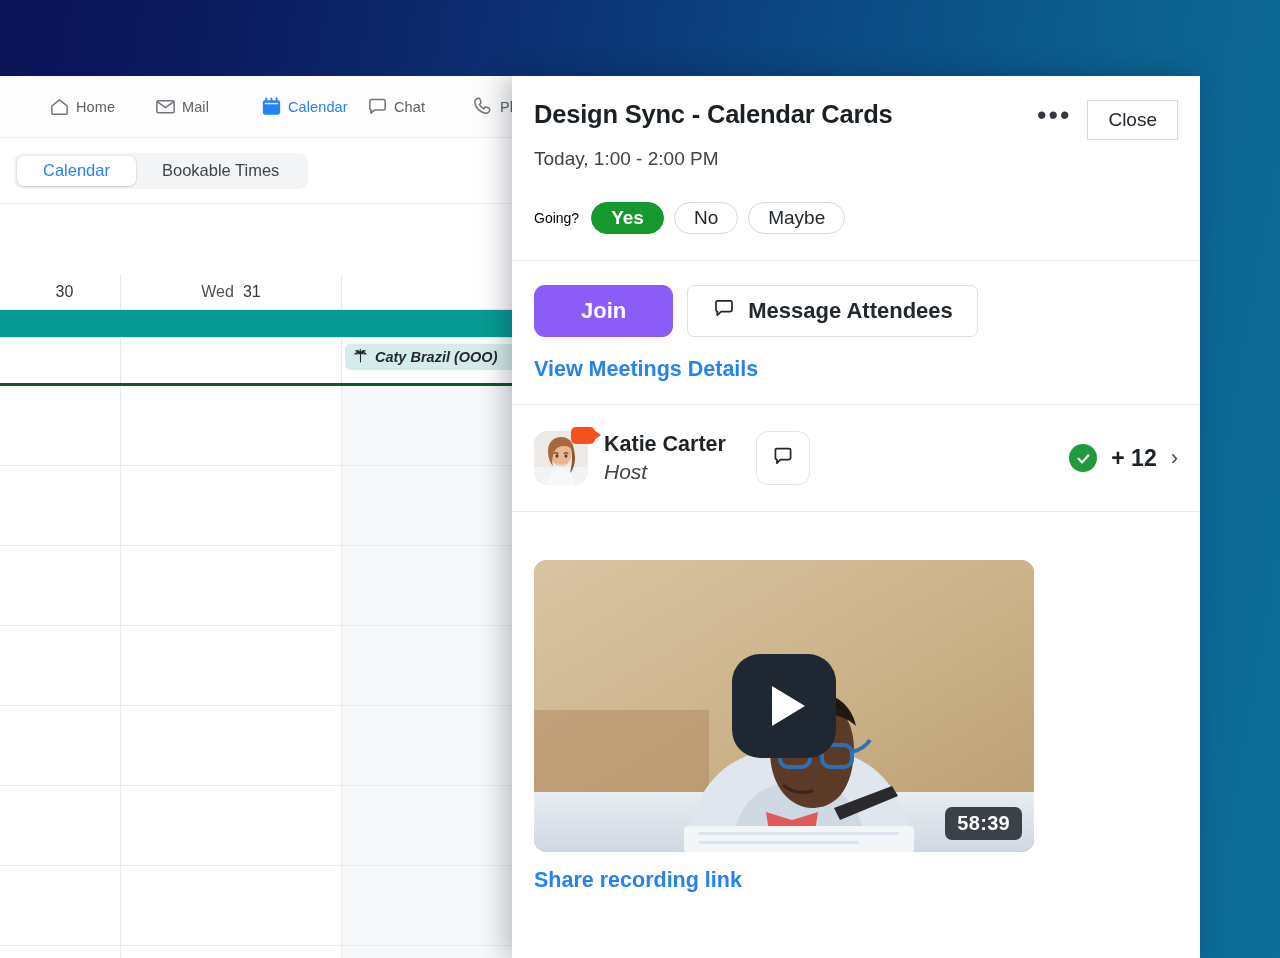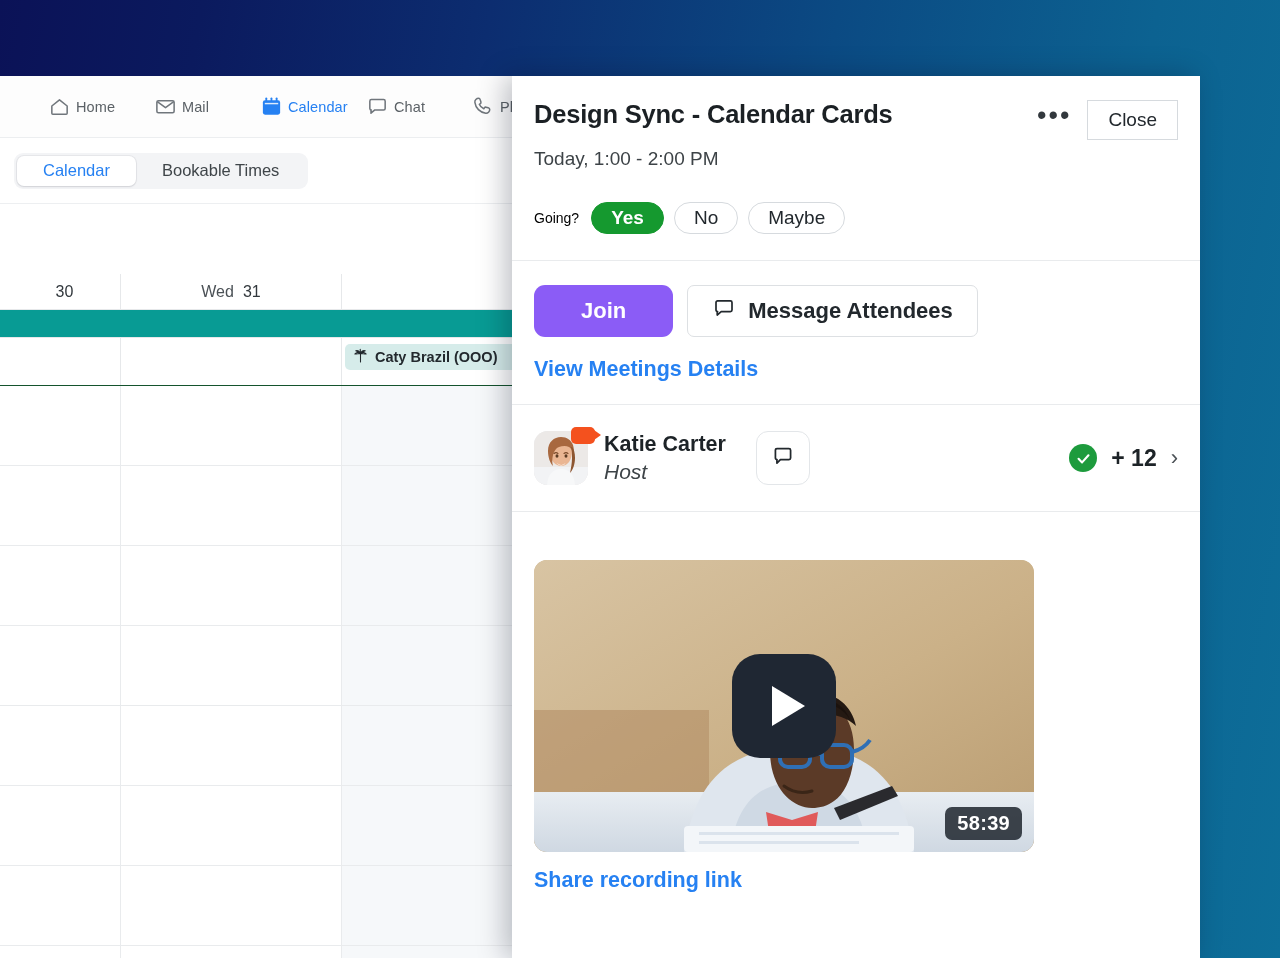--- a/index.html
+++ b/index.html
@@ -140,22 +140,23 @@
 
   .allday-band {
     height: 28px;
     background: #089b94;
     border-bottom: 1px solid #e6e8ea;
   }
 
   .ooo-row {
     display: flex;
     height: 48px;
-    border-bottom: 1px solid #14532d;
+    border-bottom: 3px solid #14532d;
     position: relative;
+    font-style: italic;
   }
   .ooo-cell {
     border-left: 1px solid #e6e8ea;
     position: relative;
   }
   .ooo-cell:first-child { border-left: none; }
   .ooo-chip {
     position: absolute;
     left: 3px; right: 3px; top: 6px;
     height: 26px;

